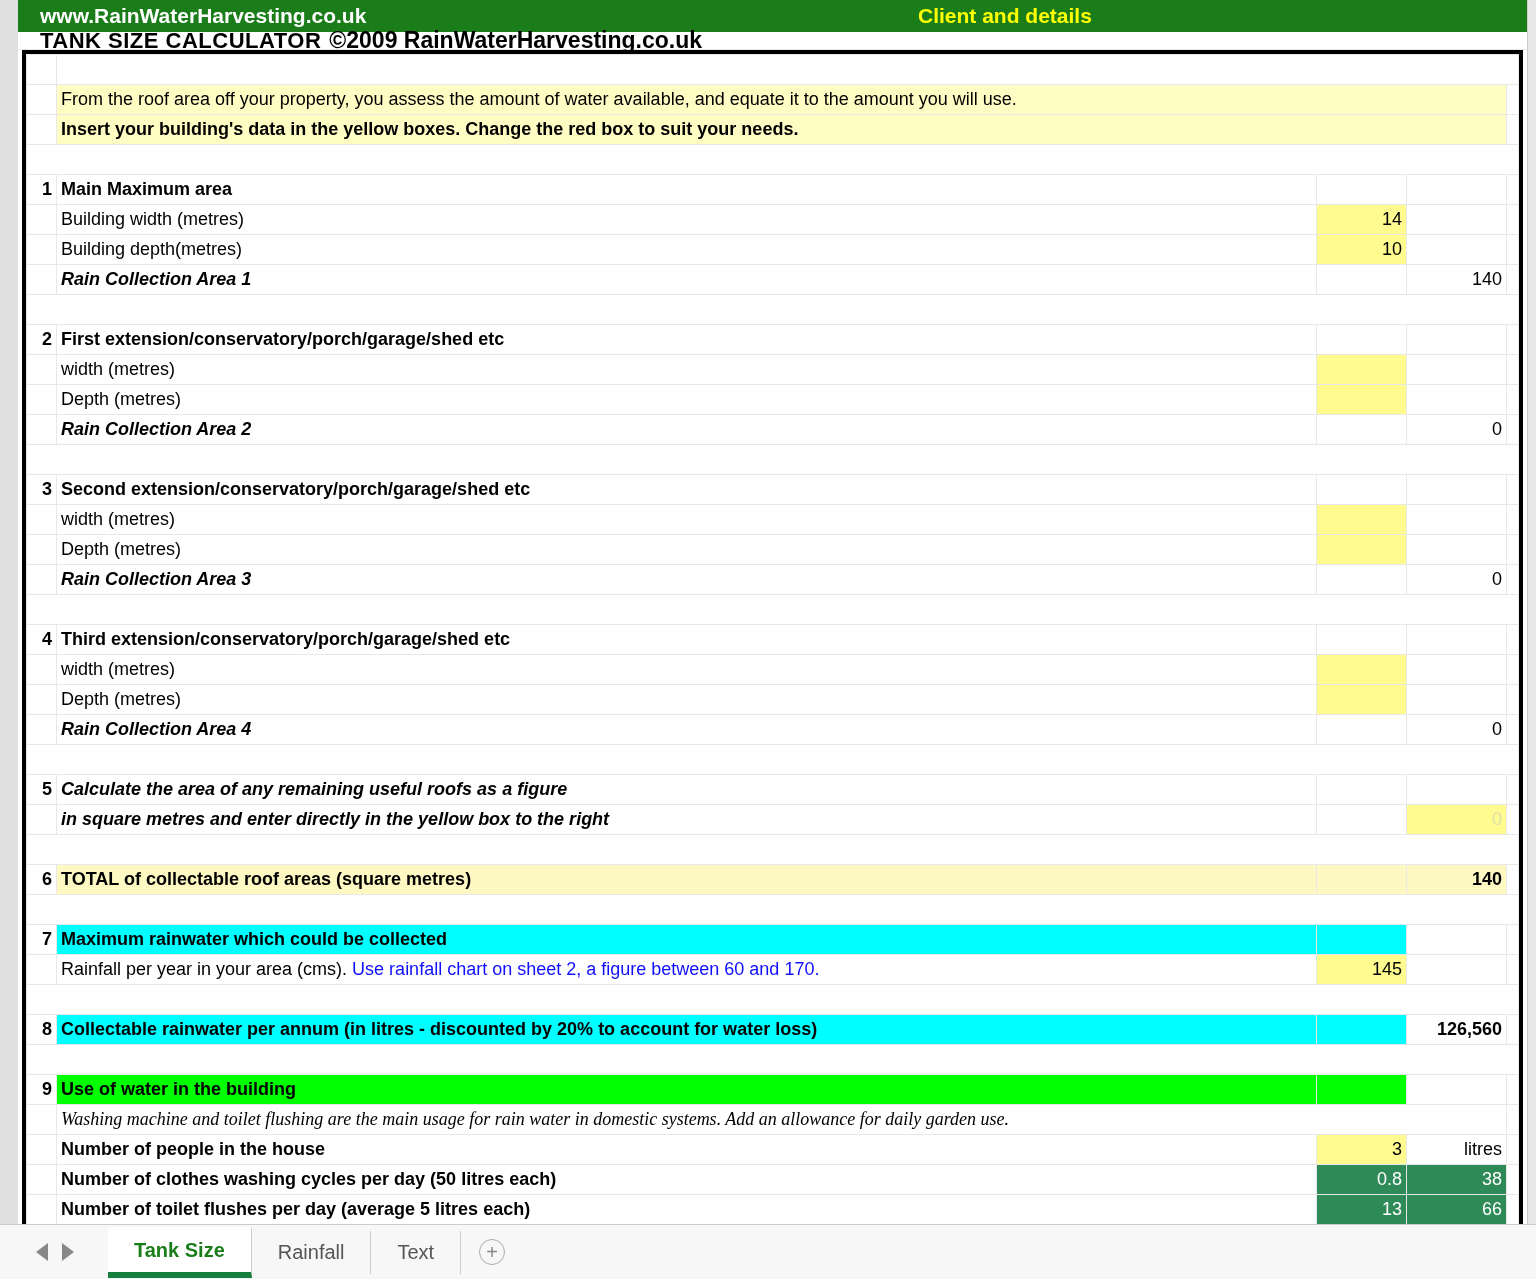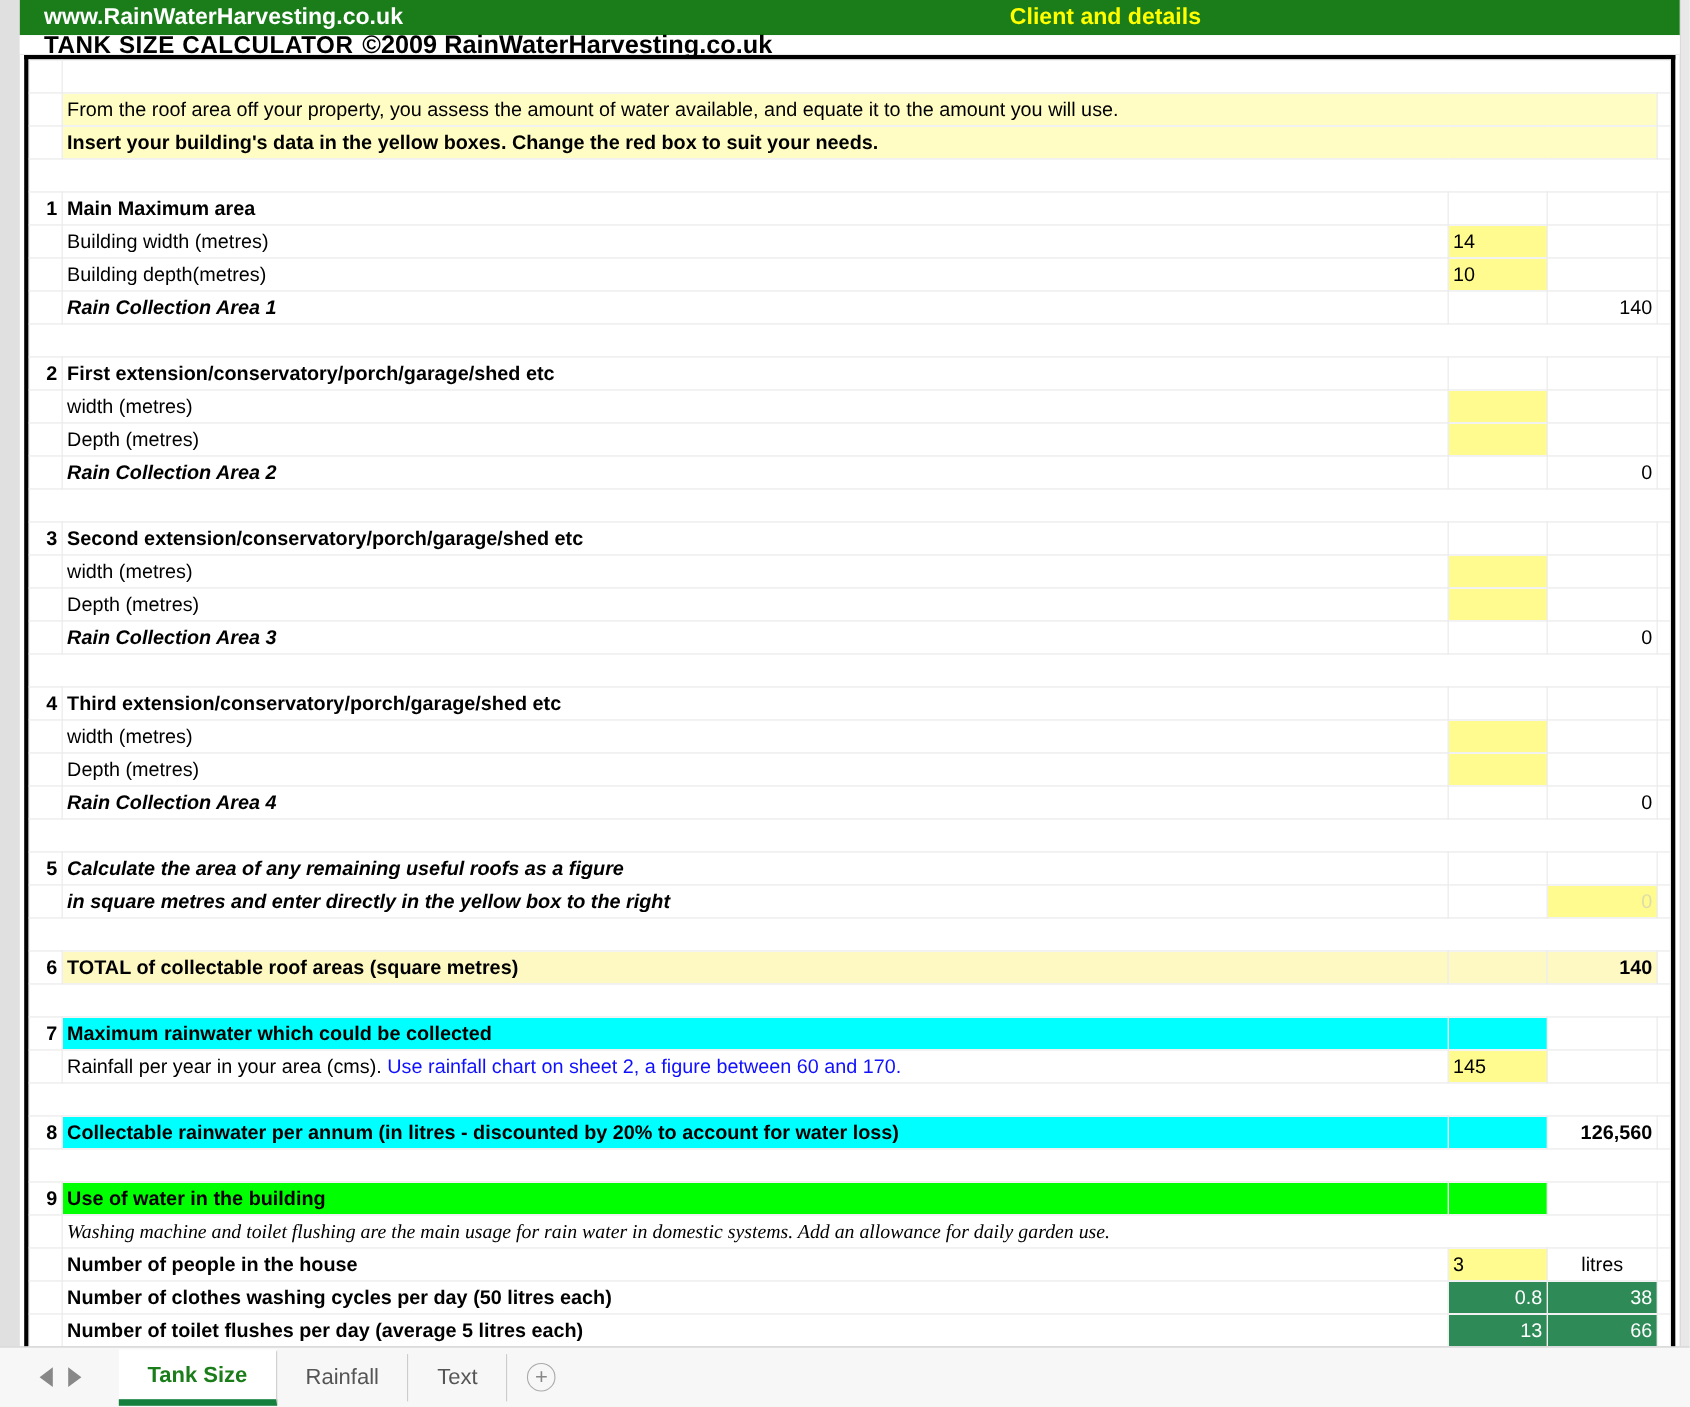--- a/index.html
+++ b/index.html
@@ -84,21 +84,21 @@
   border: 1px solid #e8e8e8;
   height: 30px;
   padding: 2px 4px;
   vertical-align: middle;
   font-size: 18px;
   white-space: nowrap;
   overflow: hidden;
 }
 td.num-col { width: 28px; text-align: right; font-weight: bold; padding-right: 6px;}
 .yellow-bg { background: #fffdc4; }
-.yellow-input { background: #fffb8f; text-align: left; }
+.yellow-input { background: #fffb8f; text-align: right; }
 .orange-bg { background: #fef9c3; font-weight: bold; }
 .cyan-bg { background: #00ffff; font-weight: bold; }
 .green-bg { background: #00ff00; font-weight: bold; }
 .darkgreen-bg { background: #2e8b57; color:#fff; text-align:right;}
 .bold { font-weight: bold; }
 .bolditalic { font-weight: bold; font-style: italic; }
 .right { text-align: right; }
 .blue-text { color: #1010ff; }
 .small-italic { font-size: 14px; font-style: italic; font-family: 'Comic Sans MS', cursive;}
 .pale-yellow-val { color: #ddddaa; text-align:right;}
@@ -393,21 +393,21 @@
             </tr>
         <tr>
               <td></td>
               <td colspan="3" class="small-italic" style="white-space:normal">Washing machine and toilet flushing are the main usage for rain water in domestic systems. Add an allowance for daily garden use.</td>
               <td></td>
             </tr>
         <tr>
               <td></td>
               <td class="bold">Number of people in the house</td>
               <td class="yellow-input">3</td>
-              <td style="text-align:center">litres</td>
+              <td style="text-align:right">litres</td>
               <td></td>
             </tr>
         <tr>
               <td></td>
               <td class="bold">Number of clothes washing cycles per day (50 litres each)</td>
               <td class="darkgreen-bg">0.8</td>
               <td class="darkgreen-bg">38</td>
               <td></td>
             </tr>
         <tr>

